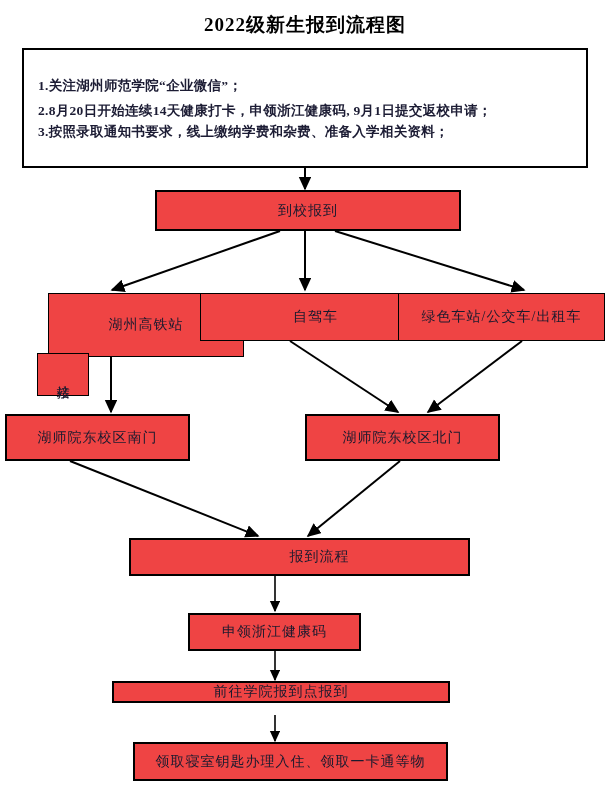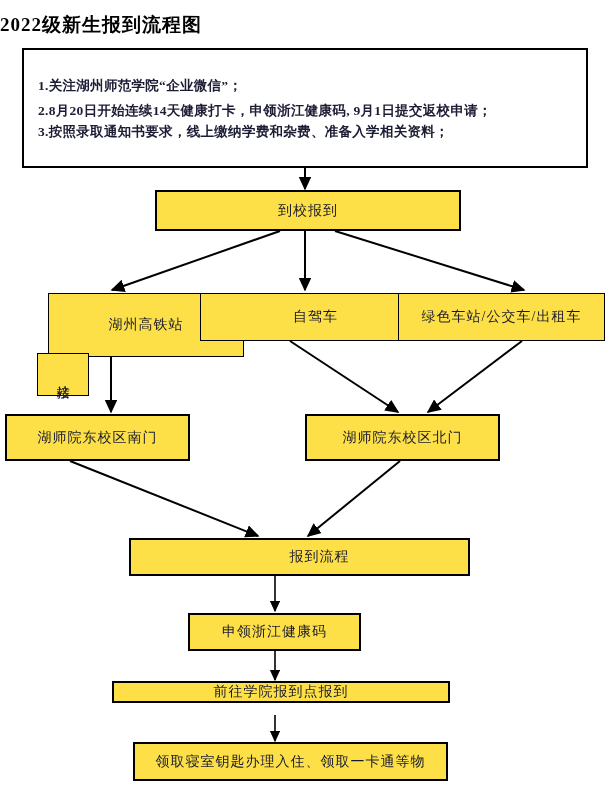--- a/index.html
+++ b/index.html
@@ -21,31 +21,31 @@
     top: 0;
     width: 610px;
     height: 794px;
     pointer-events: none;
   }
   .title {
     position: absolute;
     left: 0;
     top: 12px;
     width: 610px;
-    text-align: left;
+    text-align: center;
     font-size: 19px;
     font-weight: bold;
     letter-spacing: 1px;
     color: #000000;
   }
   .node {
     position: absolute;
     box-sizing: border-box;
     border: 2px solid #000000;
-    background: #fde047;
+    background: #ef4444;
     display: flex;
     align-items: center;
     justify-content: center;
     color: #1a1a2e;
     font-size: 14px;
     letter-spacing: 1px;
     z-index: 2;
   }
   .node.thin { border-width: 1.5px; }
   .notice {

